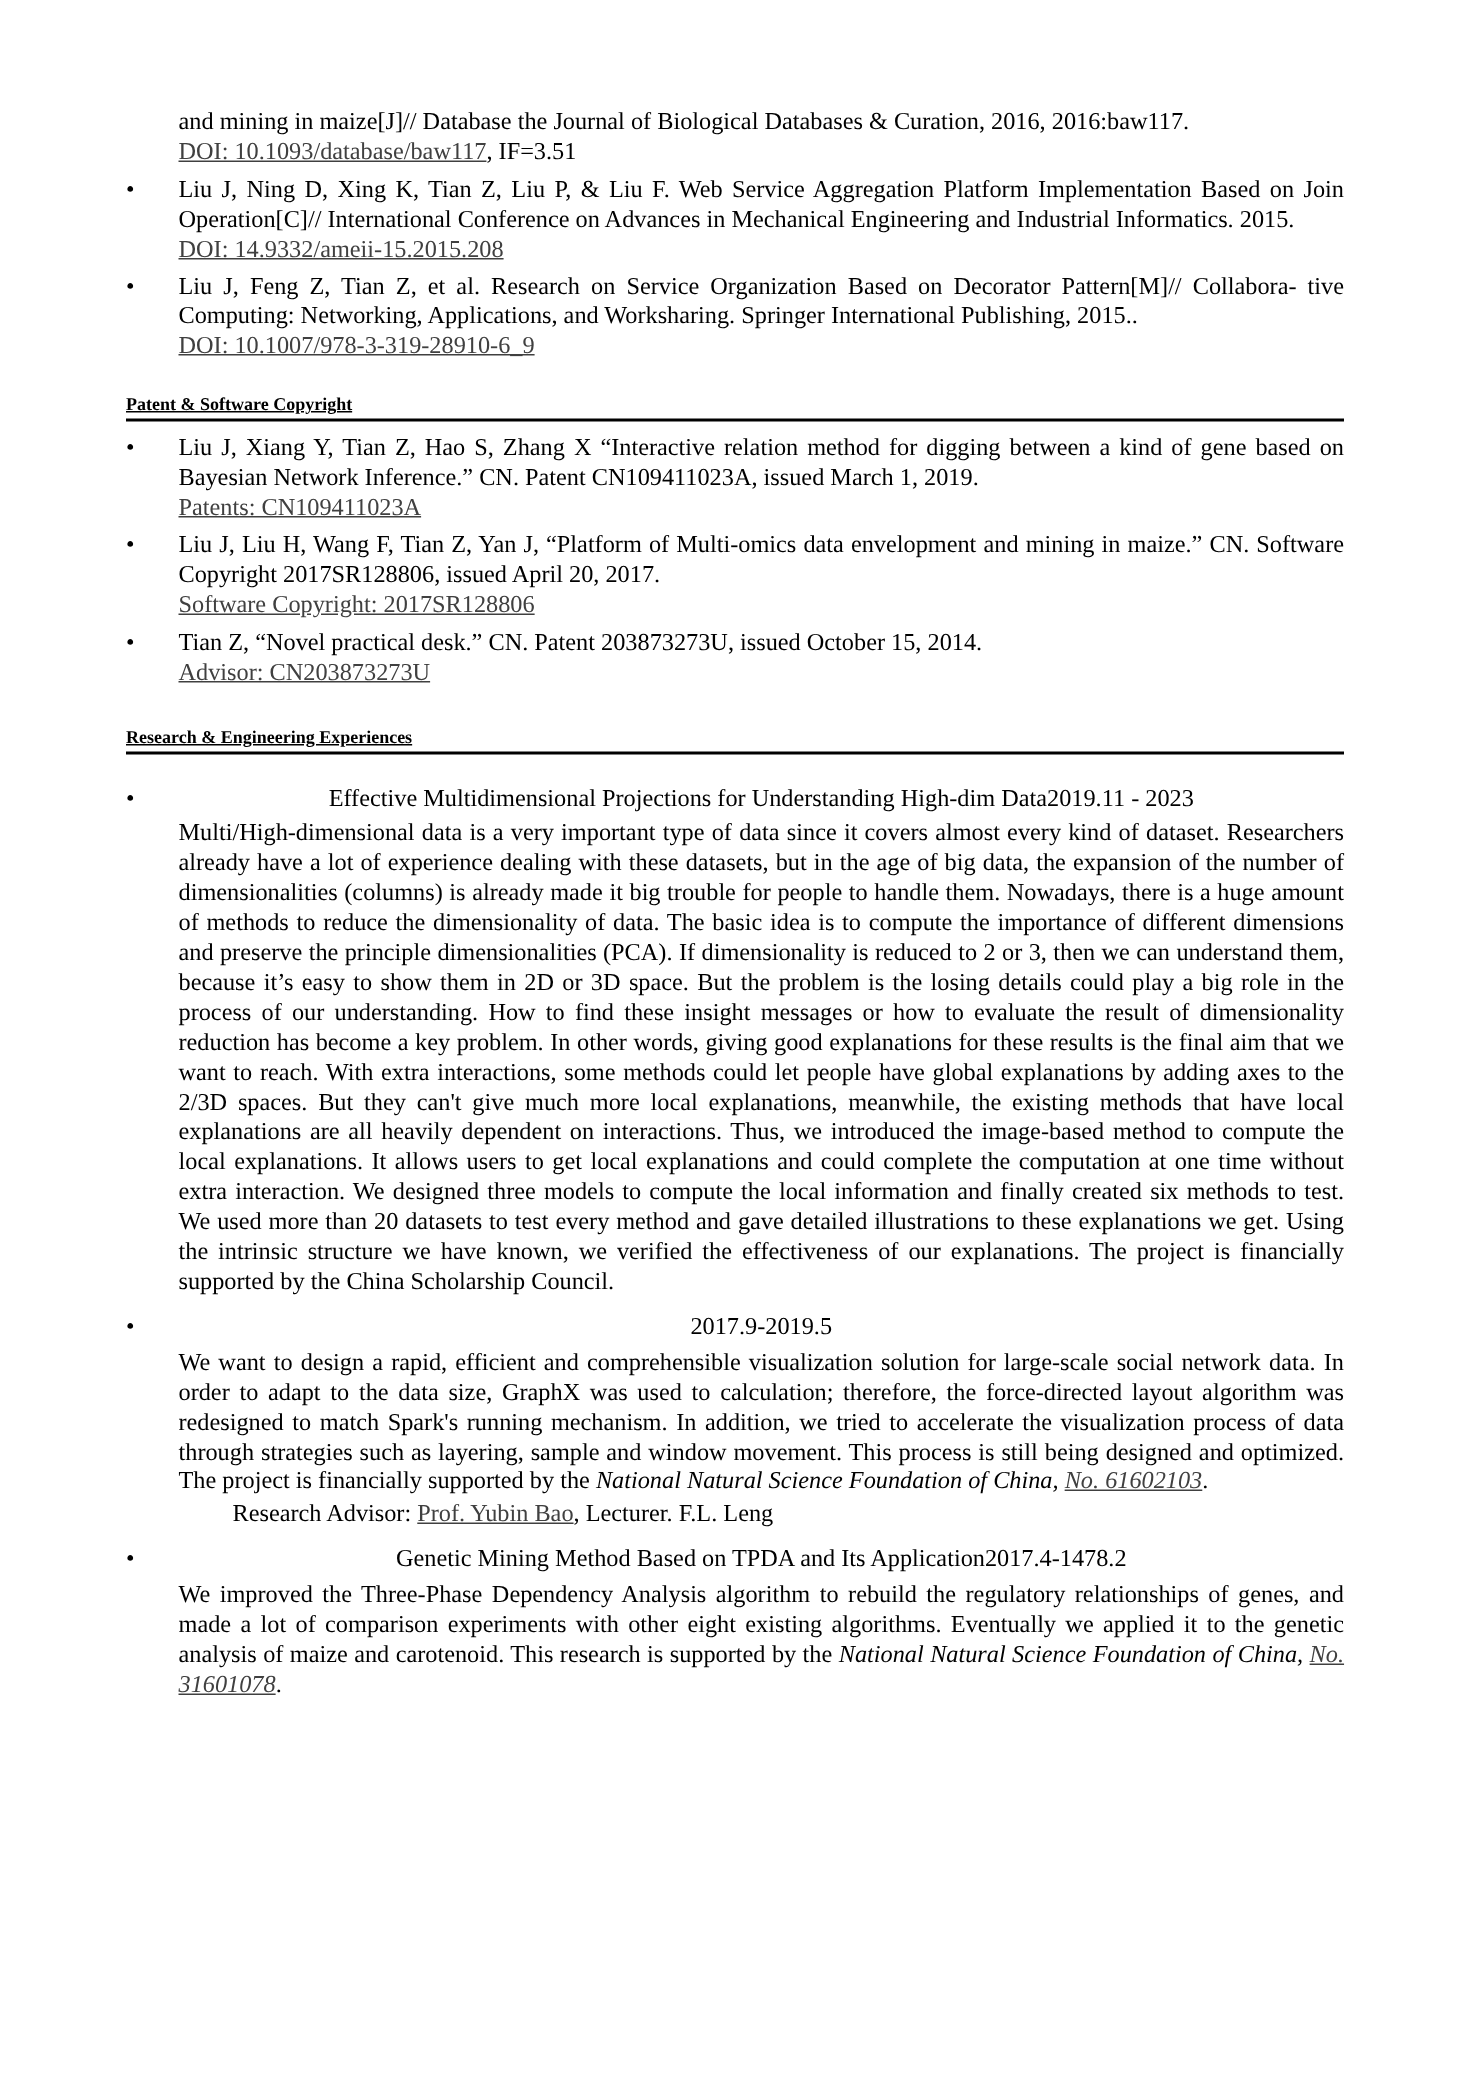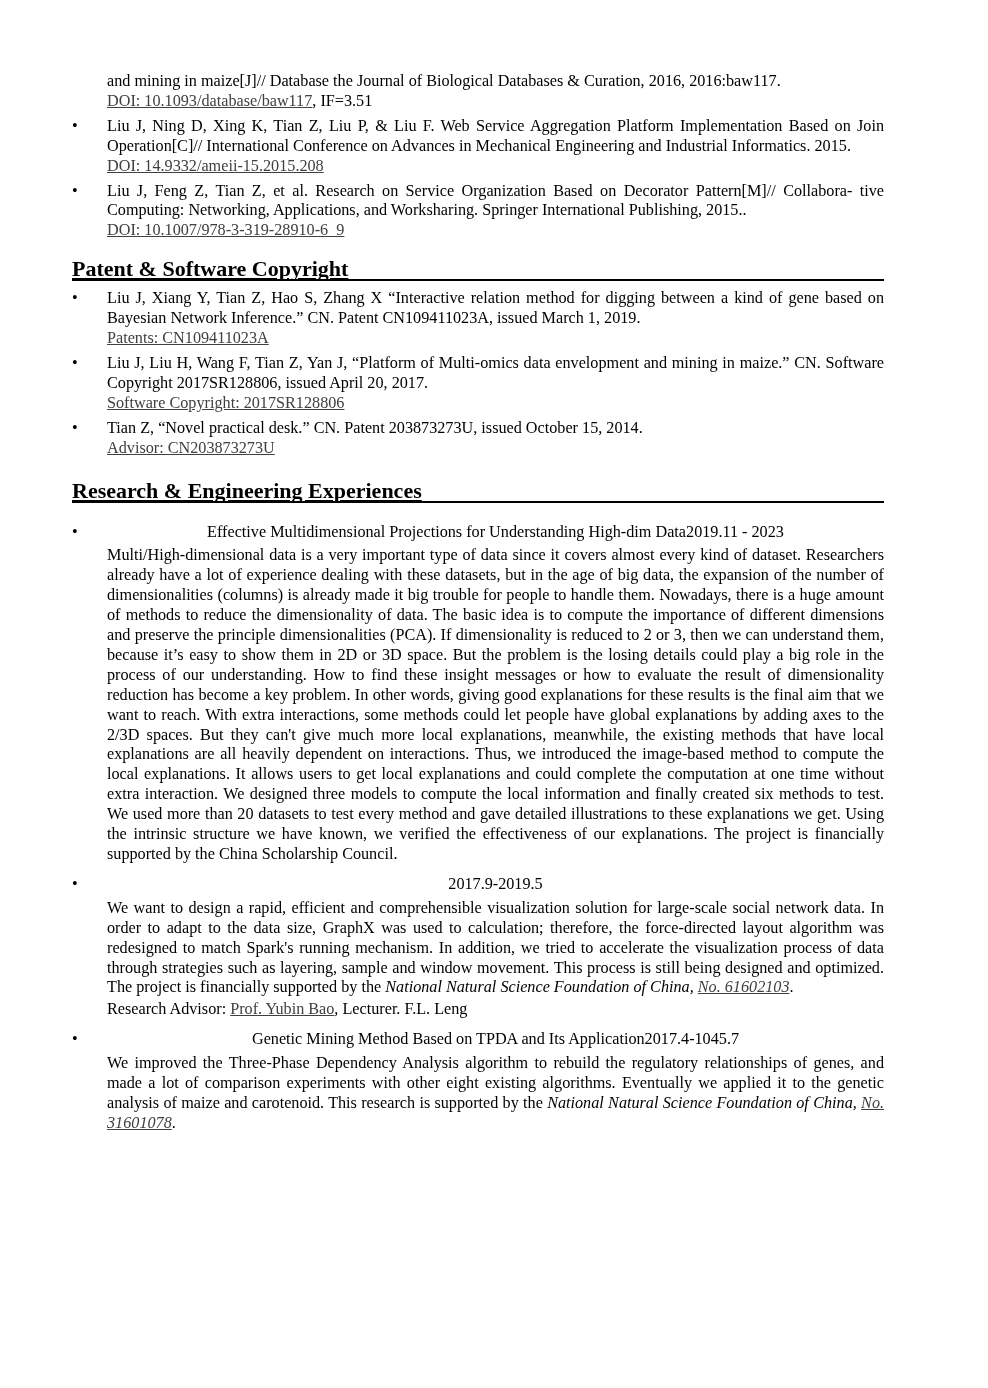--- a/index.html
+++ b/index.html
@@ -7,29 +7,29 @@
       width: 988px;
       height: 1388px;
       position: relative;
       font-family: "Liberation Serif", "DejaVu Serif", serif;
       color: #000;
       font-size: 16.2px;
       line-height: 19.9px;
       overflow: hidden;
     }
     .page { position: absolute; left: 0; top: 0; width: 988px; }
-    .content { position: absolute; left: 72px; width: 812px; top: 72px; }
+    .content { position: absolute; left: 84px; width: 812px; top: 72px; }
     a, .link { color: #404040; text-decoration: underline; }
     .item { position: relative; padding-left: 35px; margin-bottom: 5px; }
     .bullet { position: absolute; left: 0; top: 0; width: 10px; text-align: left; }
     .justify { text-align: justify; }
     .cont { padding-left: 35px; text-align: justify; }
     h2 {
       margin: 0;
-      font-size: 22px;
+      font-size: 12px;
       font-weight: bold;
       text-decoration: underline;
       border-bottom: 2px solid #000;
       line-height: 20px;
       padding-bottom: 0;
     }
     .section { margin-top: 18px; margin-bottom: 8px; }
     .section2 { margin-top: 22px; margin-bottom: 20px; }
     .exp-title { display: flex; justify-content: center; margin-bottom: 4px; }
     .exp-date { }
@@ -95,28 +95,28 @@
       </div>
       <div class="justify">Multi/High-dimensional data is a very important type of data since it covers almost every kind of dataset. Researchers already have a lot of experience dealing with these datasets, but in the age of big data, the expansion of the number of dimensionalities (columns) is already made it big trouble for people to handle them. Nowadays, there is a huge amount of methods to reduce the dimensionality of data. The basic idea is to compute the importance of different dimensions and preserve the principle dimensionalities (PCA). If dimensionality is reduced to 2 or 3, then we can understand them, because it’s easy to show them in 2D or 3D space. But the problem is the losing details could play a big role in the process of our understanding. How to find these insight messages or how to evaluate the result of dimensionality reduction has become a key problem. In other words, giving good explanations for these results is the final aim that we want to reach. With extra interactions, some methods could let people have global explanations by adding axes to the 2/3D spaces. But they can't give much more local explanations, meanwhile, the existing methods that have local explanations are all heavily dependent on interactions. Thus, we introduced the image-based method to compute the local explanations. It allows users to get local explanations and could complete the computation at one time without extra interaction. We designed three models to compute the local information and finally created six methods to test. We used more than 20 datasets to test every method and gave detailed illustrations to these explanations we get. Using the intrinsic structure we have known, we verified the effectiveness of our explanations. The project is financially supported by the China Scholarship Council.</div>
     </div>
 
     <div class="item exp">
       <span class="bullet">•</span>
       <div class="exp-title">
         <span class="exp-date">2017.9-2019.5</span>
       </div>
       <div class="justify"><span>We want to design a rapid, efficient and comprehensible visualization solution for large-scale social network data. In order to adapt to the data size, GraphX was used to calculation; therefore, the force-directed layout algorithm was redesigned to match Spark's running mechanism. In addition, we tried to accelerate the visualization process of data through strategies such as layering, sample and window movement. This process is still being designed and optimized. The project is financially supported by the </span><i>National Natural Science Foundation of China</i><i>, </i><a href="#" style="font-style:italic;">No. 61602103</a><span>.</span></div>
-      <div class="advisor" style="margin-top:2px;">
+      <div class="advisor" style="margin-top:2px;margin-left:36px;">
         <span>Research Advisor: </span><a href="#">Prof. Yubin Bao</a><span>, Lecturer. F.L. Leng</span>
       </div>
     </div>
 
     <div class="item exp">
       <span class="bullet">•</span>
       <div class="exp-title">
         <span>Genetic Mining Method Based on TPDA and Its Application</span>
-        <span class="exp-date">2017.4-1045.7</span>
+        <span class="exp-date">2017.4-1478.2</span>
       </div>
       <div class="justify"><span>We improved the Three-Phase Dependency Analysis algorithm to rebuild the regulatory relationships of genes, and made a lot of comparison experiments with other eight existing algorithms. Eventually we applied it to the genetic analysis of maize and carotenoid. This research is supported by the </span><i>National Natural Science Foundation of China</i><i>, </i><a href="#" style="font-style:italic;">No. 31601078</a><span>.</span></div>
     </div>
 
   </div>
 </div>
 
 </body></html>

